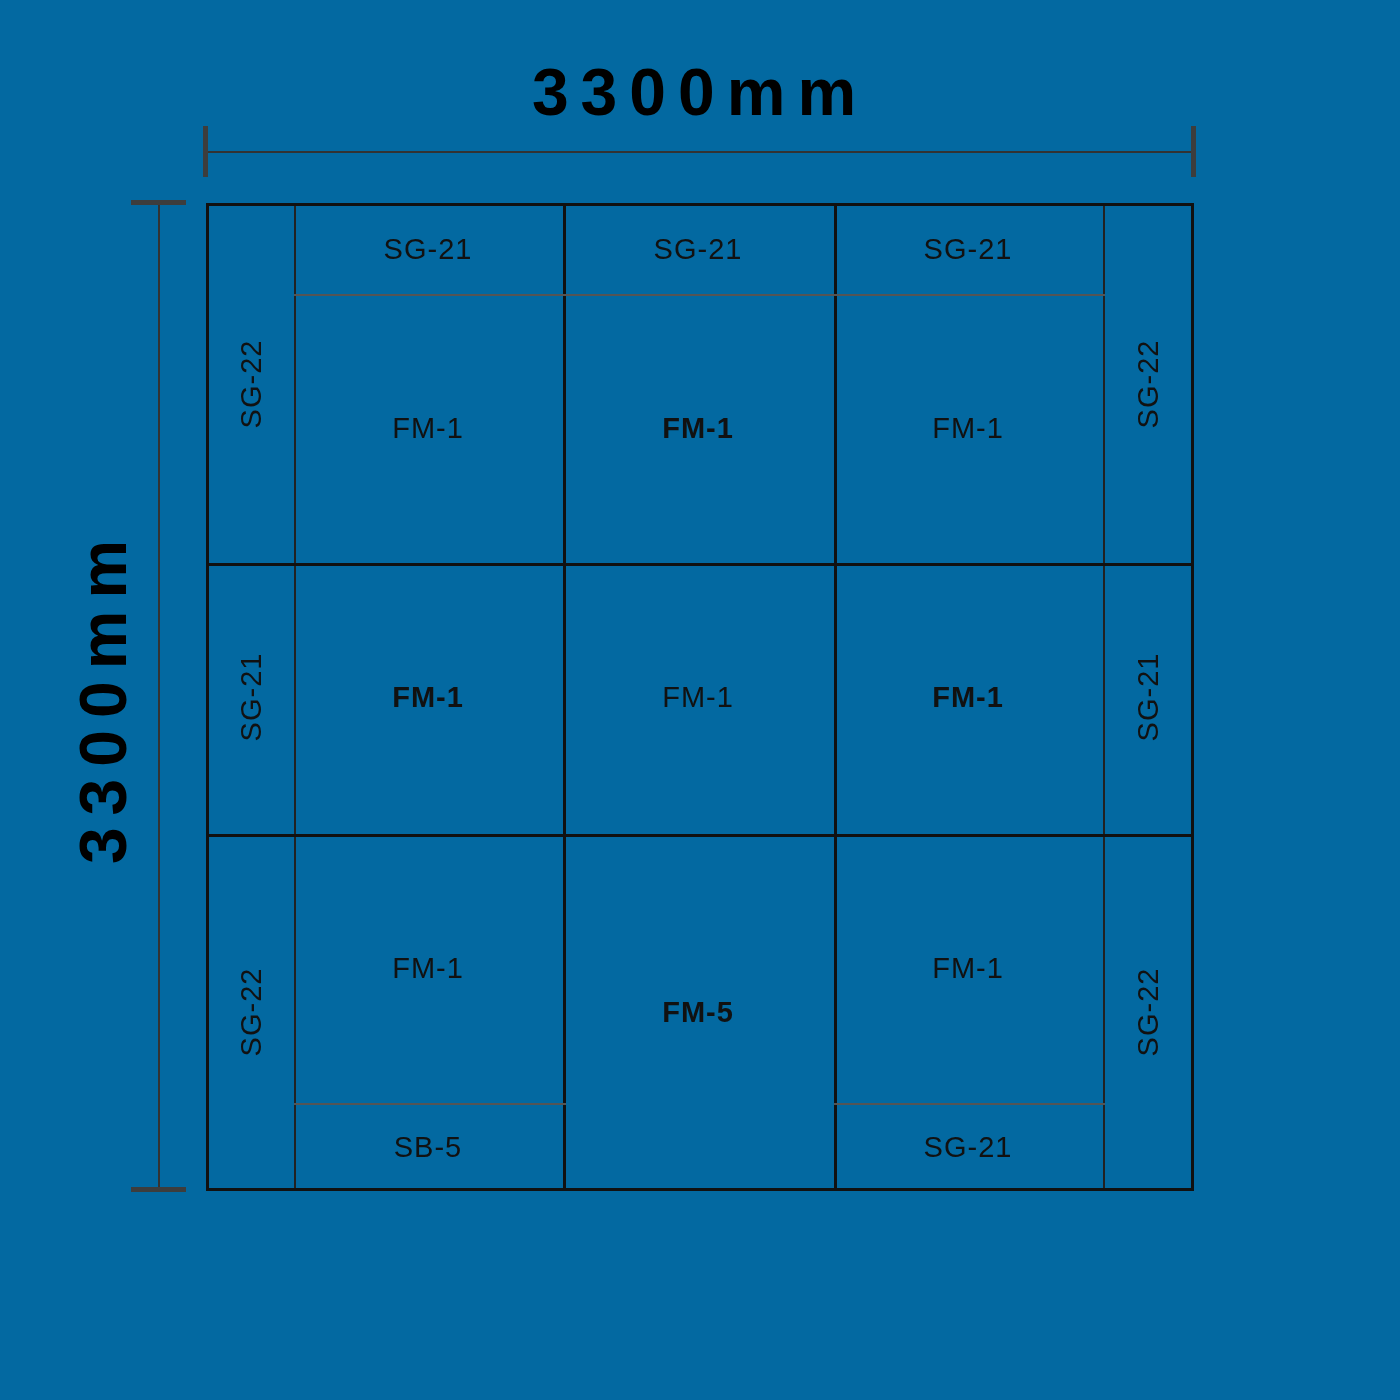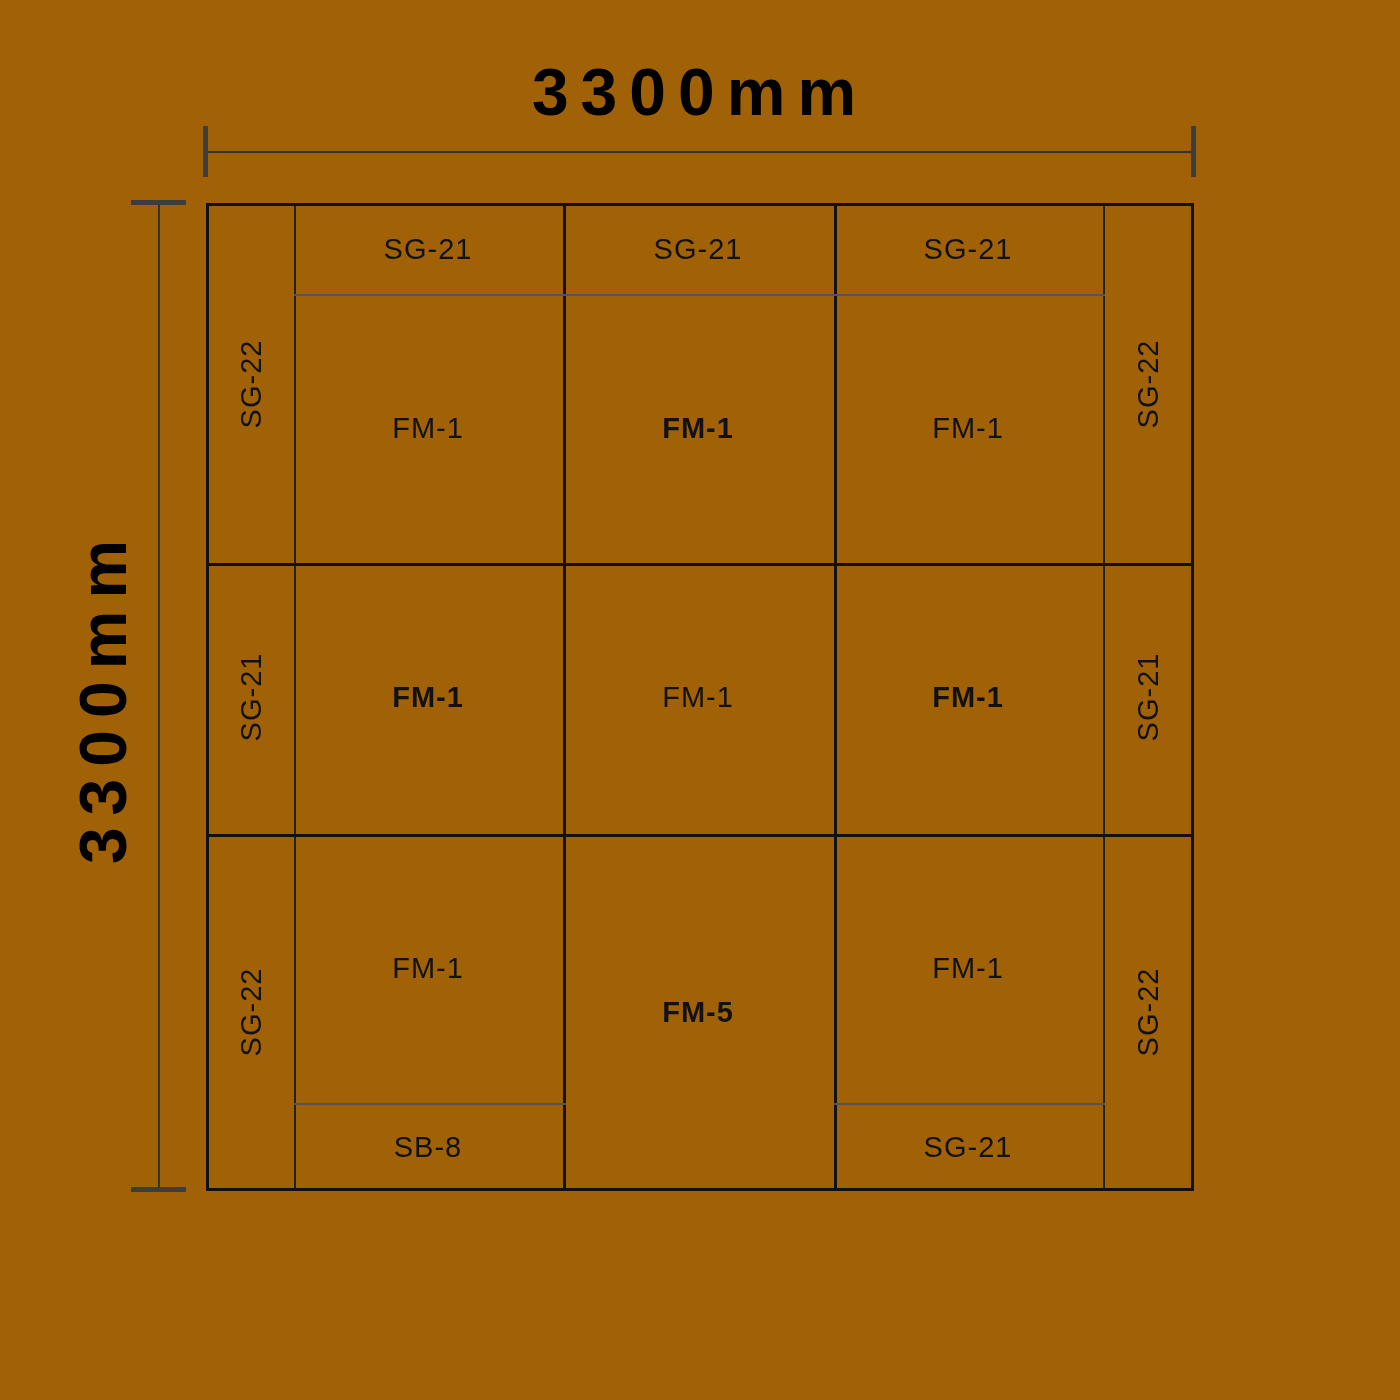--- a/index.html
+++ b/index.html
@@ -5,21 +5,21 @@
   html, body {
     margin: 0;
     padding: 0;
     background: #ffffff;
     font-family: "Liberation Sans", "DejaVu Sans", sans-serif;
   }
   #canvas {
     position: relative;
     width: 1400px;
     height: 1400px;
-    background: #a16207;
+    background: #0369a1;
     overflow: hidden;
   }
 
   
   #grid {
     position: absolute;
     left: 206px;
     top: 203px;
     width: 988px;
     height: 988px;
@@ -108,17 +108,17 @@
     <div class="cell-label" style="left:759px; top:222px;">FM-1</div>
 
     <div class="cell-label bold" style="left:219px; top:491px;">FM-1</div>
     <div class="cell-label" style="left:489px; top:491px;">FM-1</div>
     <div class="cell-label bold" style="left:759px; top:491px;">FM-1</div>
 
     <div class="cell-label" style="left:219px; top:762px;">FM-1</div>
     <div class="cell-label bold" style="left:489px; top:806px;">FM-5</div>
     <div class="cell-label" style="left:759px; top:762px;">FM-1</div>
 
-    <div class="cell-label" style="left:219px; top:941px;">SB-8</div>
+    <div class="cell-label" style="left:219px; top:941px;">SB-5</div>
     <div class="cell-label" style="left:759px; top:941px;">SG-21</div>
 
   </div>
 </div>
 
 </body></html>

